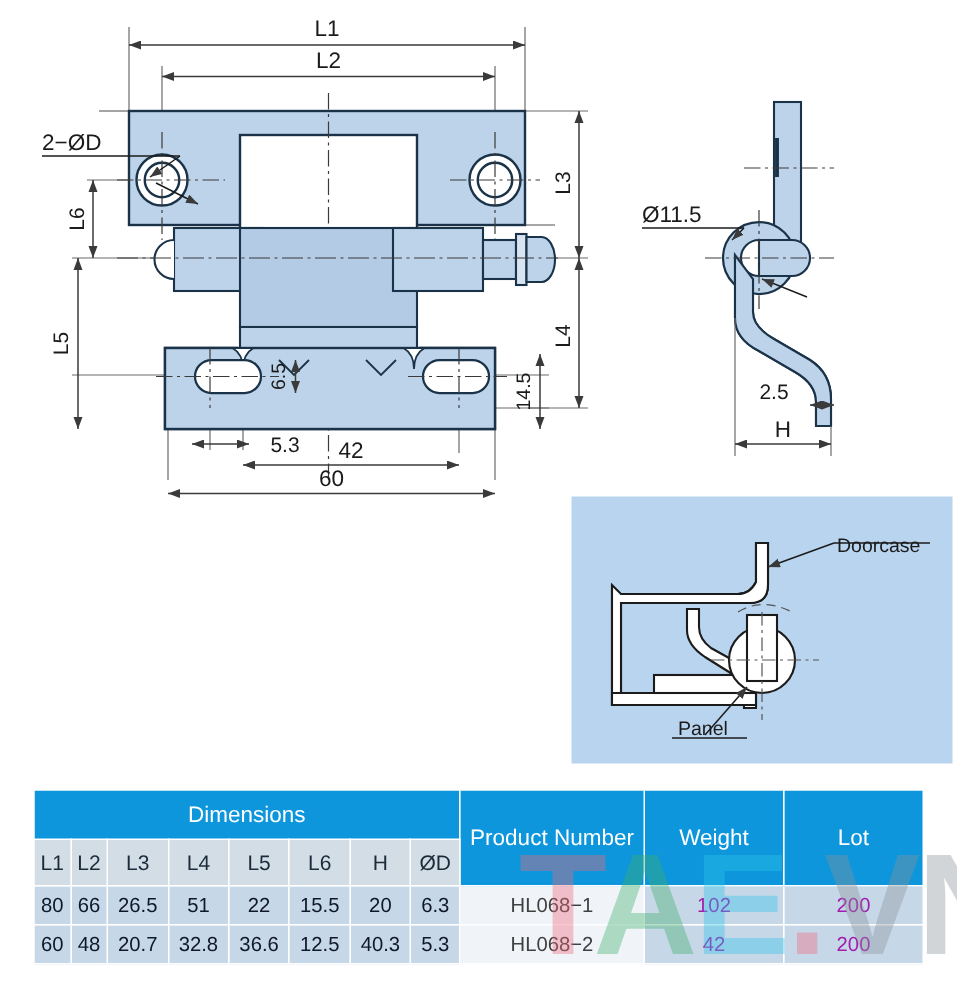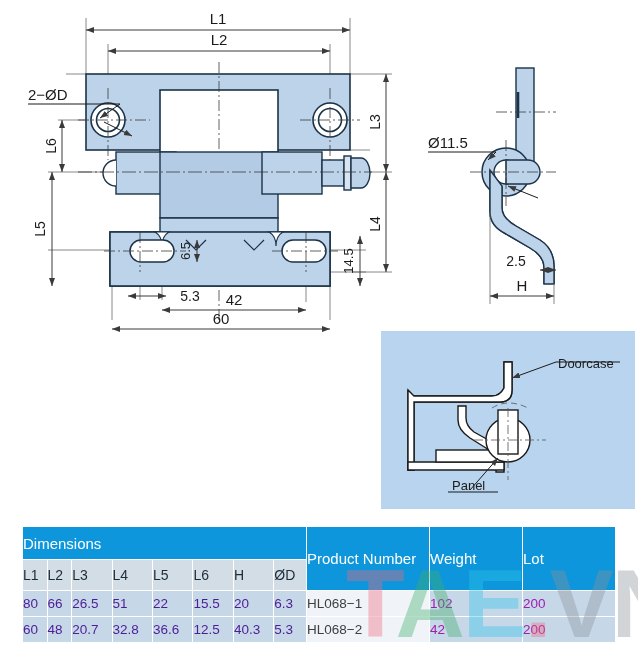--- a/index.html
+++ b/index.html
@@ -14,41 +14,41 @@
   svg{display:block;}
   .tbl{
     position:absolute;
     left:22px;top:526px;
     width:594px;
     border-collapse:collapse;
     font-size:13px;
   }
   .tbl td,.tbl th{
     padding:0;margin:0;
-    text-align:left;
+    text-align:center;
     vertical-align:middle;
     border:1px solid #ffffff;
     font-weight:normal;
   }
   .hdr-blue{
     background:#0d96db;
     color:#ffffff;
     font-size:15px;
     height:32px;
   }
   .hdr-sub{
     background:#d3dde6;
     color:#1b2b3a;
     font-size:14px;
     height:30px;
     font-weight:bold;
   }
   .cell-dim{
     background:#c6d7e8;
-    color:#4c1d95;
+    color:#0f172a;
     height:25px;
     font-size:13.5px;
   }
   .cell-pn{
     background:#f0f4f8;
     color:#404040;
     height:25px;
     font-size:13.5px;
   }
   .cell-wt{

